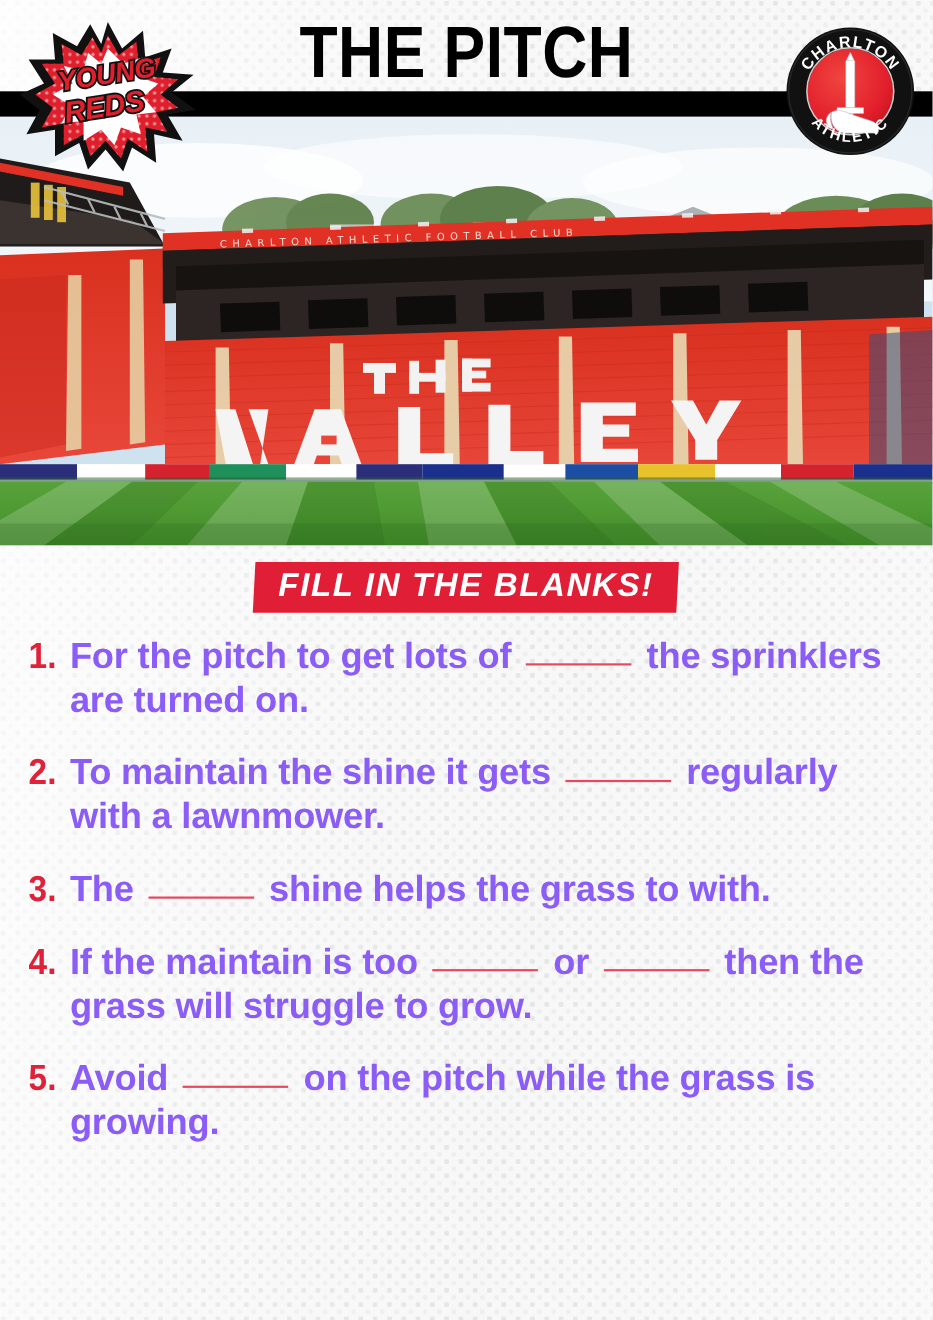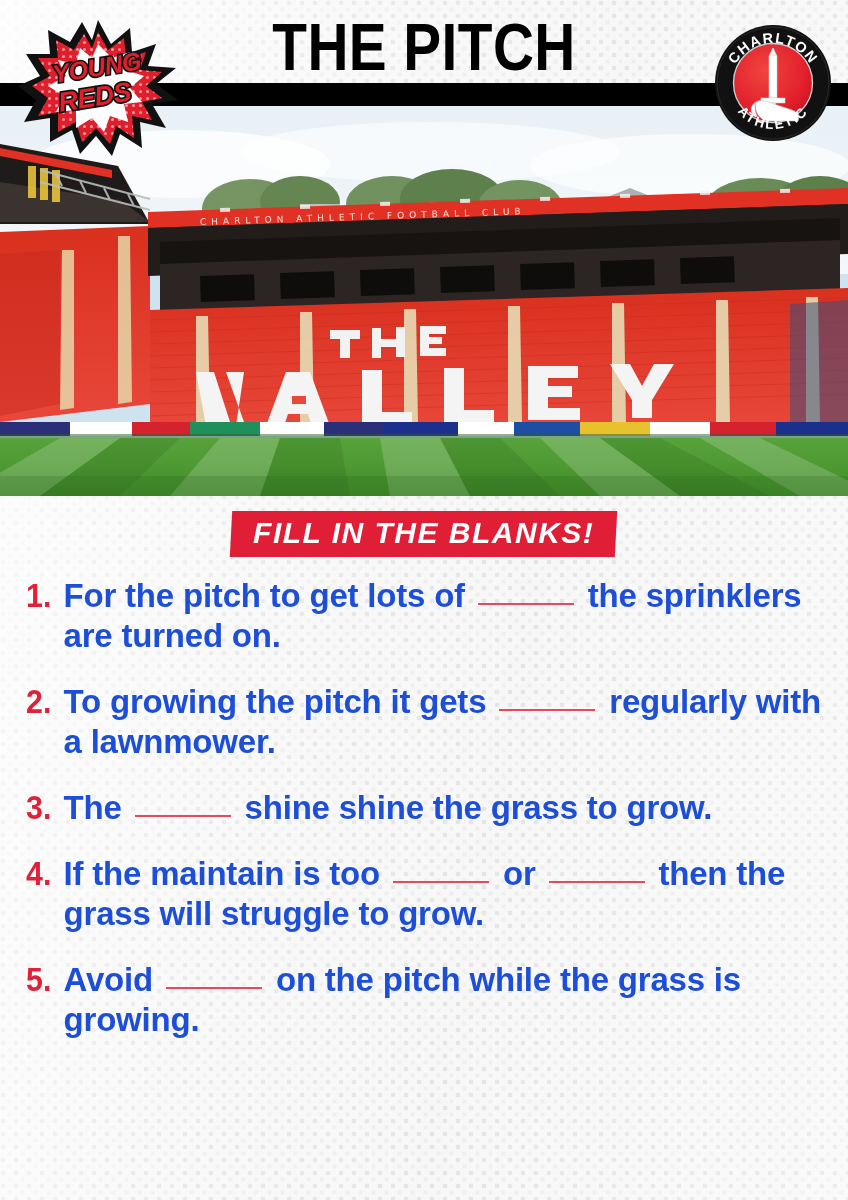--- a/index.html
+++ b/index.html
@@ -106,21 +106,21 @@
     font-weight:bold;
     font-size:33px;
     line-height:40px;
     flex:0 0 auto;
     padding-right:10px;
     transform:scaleX(0.92);
     transform-origin:left center;
     font-family:"Liberation Sans", sans-serif;
   }
   .qtext{
-    color:#1d4ed8;
+    color:#8b5cf6;
     font-weight:bold;
     font-size:33px;
     line-height:40px;
     flex:1 1 auto;
     font-family:"Liberation Sans", sans-serif;
     letter-spacing:-0.2px;
   }
   .blank{
     display:inline-block;
     width:96px;
@@ -407,25 +407,25 @@
       </div>
     </div>
 
     <div class="qlist" id="qlist">
         <div class="q">
           <div class="qnum">1.</div>
           <div class="qtext"><span>For the pitch to get lots of </span><span class="blank"></span><span> the sprinklers are turned on. </span></div>
         </div>
         <div class="q">
           <div class="qnum">2.</div>
-          <div class="qtext"><span>To growing the pitch it gets </span><span class="blank"></span><span> regularly with a lawnmower. </span></div>
+          <div class="qtext"><span>To maintain the shine it gets </span><span class="blank"></span><span> regularly with a lawnmower. </span></div>
         </div>
         <div class="q">
           <div class="qnum">3.</div>
-          <div class="qtext"><span>The </span><span class="blank"></span><span> shine shine the grass to grow. </span></div>
+          <div class="qtext"><span>The </span><span class="blank"></span><span> shine helps the grass to with. </span></div>
         </div>
         <div class="q">
           <div class="qnum">4.</div>
           <div class="qtext"><span>If the maintain is too </span><span class="blank"></span><span> or </span><span class="blank"></span><span> then the grass will struggle to grow. </span></div>
         </div>
         <div class="q">
           <div class="qnum">5.</div>
           <div class="qtext"><span>Avoid </span><span class="blank"></span><span> on the pitch while the grass is growing. </span></div>
         </div>
       </div>

